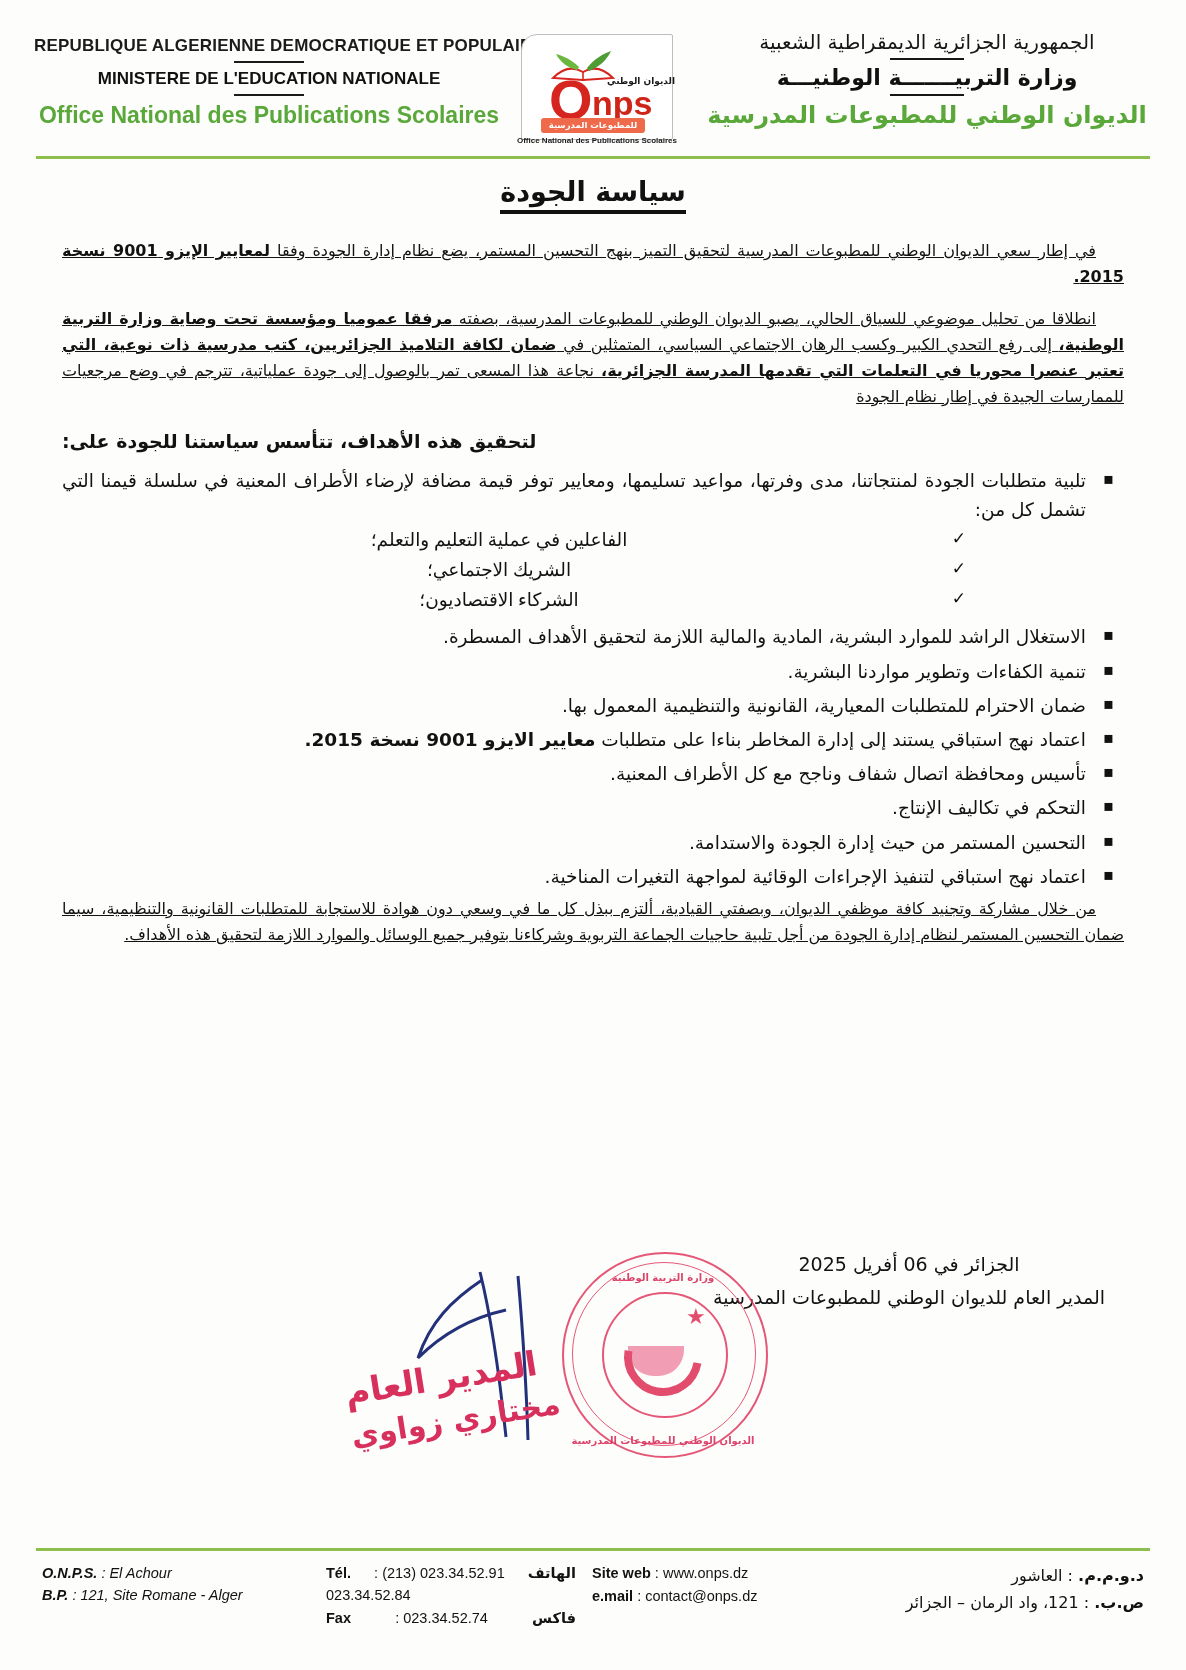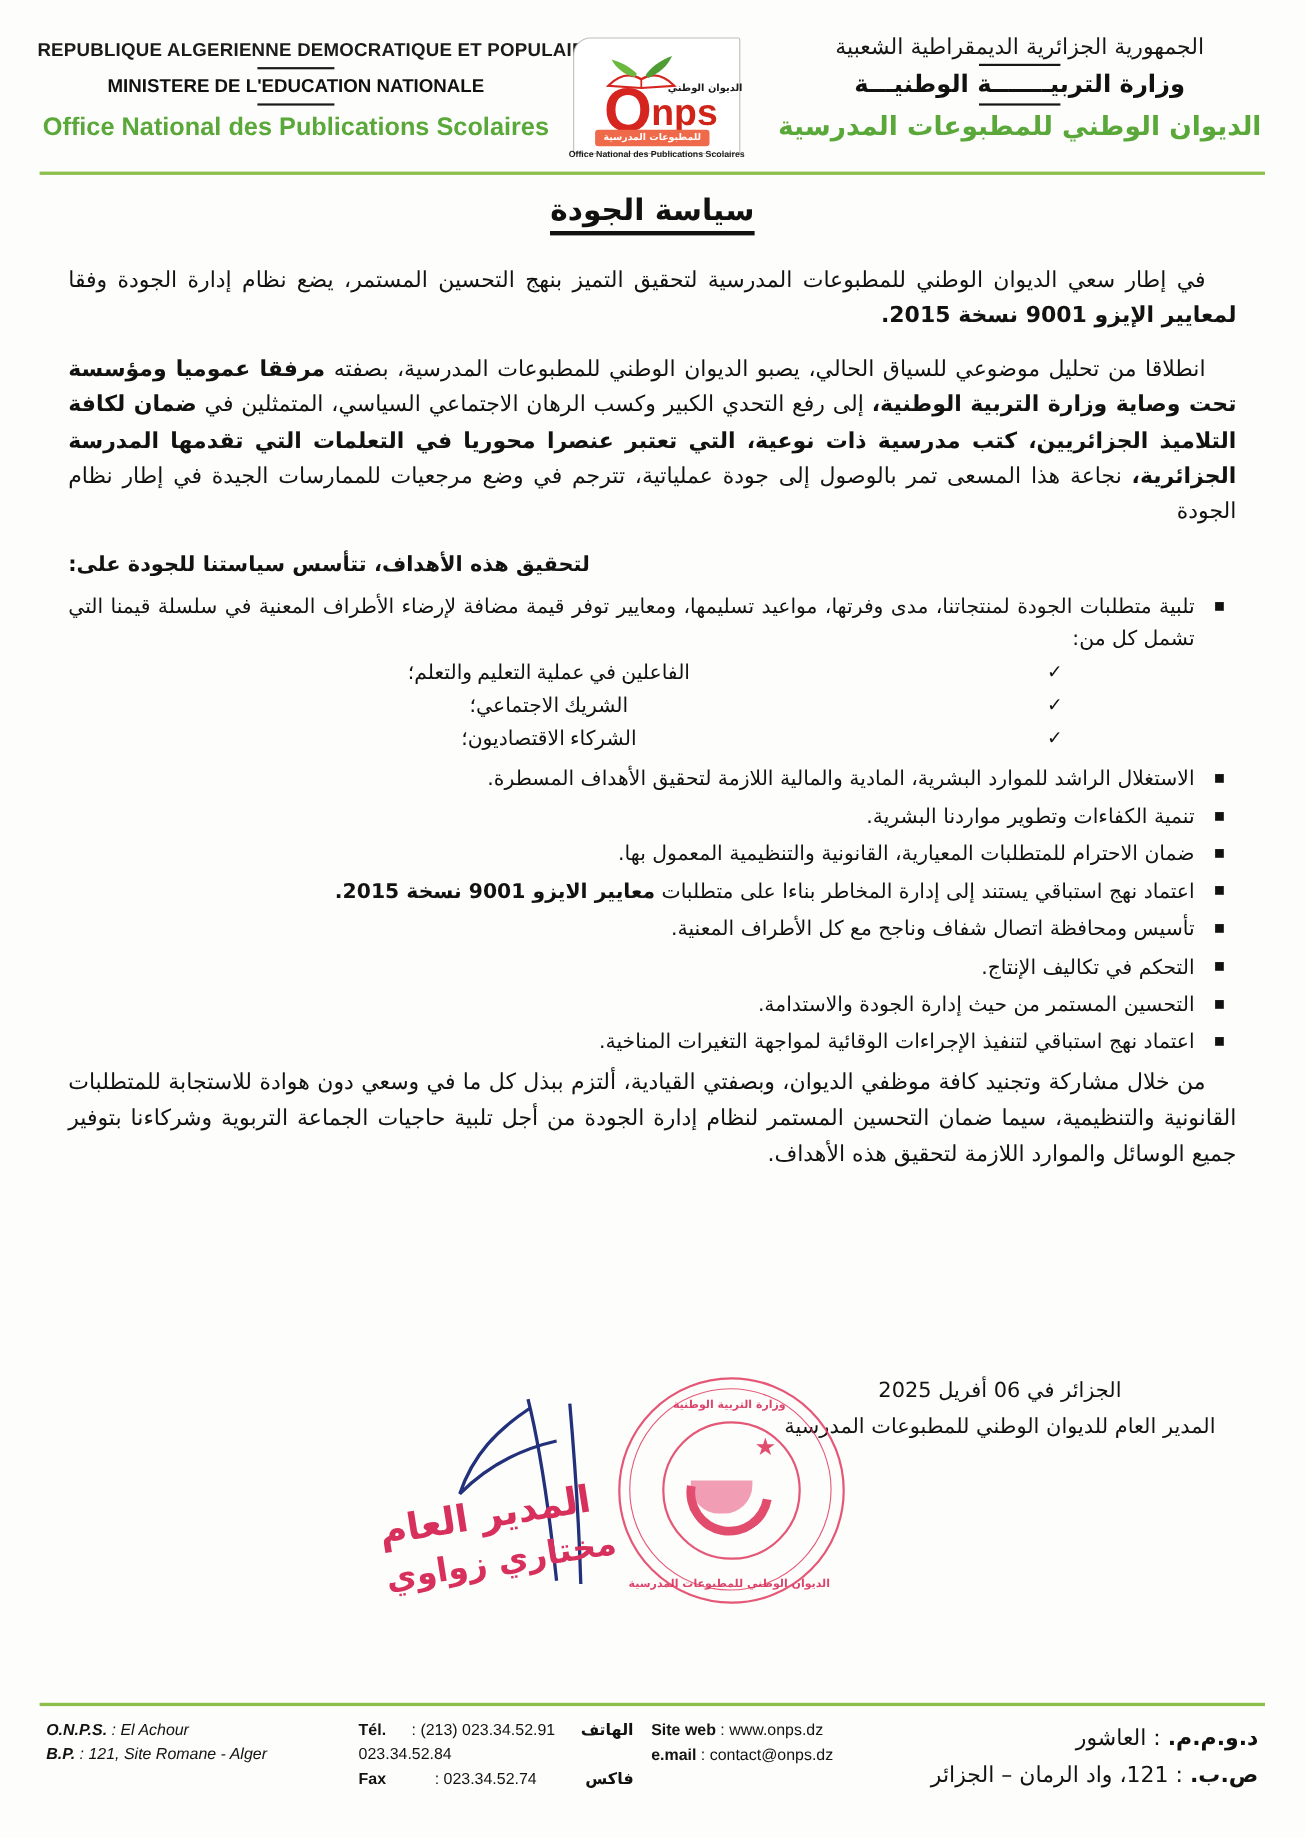--- a/index.html
+++ b/index.html
@@ -219,23 +219,24 @@
     top: 238px;
     left: 62px;
     width: 1062px;
     direction: rtl;
     text-align: justify;
     font-family: "DejaVu Sans", sans-serif;
     color: #121212;
   }
   p.para {
     margin: 0 0 16px 0;
-    font-size: 20px;
+    font-size: 16px;
     line-height: 1.62;
     text-indent: 28px;
+    text-decoration: underline;
   }
   .b { font-weight: bold; }
 
   .section-lead {
     margin: 18px 0 10px 0;
     font-size: 19px;
     font-weight: bold;
     text-align: left;
     line-height: 1.5;
   }
@@ -397,21 +398,21 @@
     height: 100px;
     font-family: "Liberation Sans", sans-serif;
     font-size: 14.5px;
     color: #121212;
   }
   .f-col { position: absolute; top: 0; }
   .f-left  { left: 6px; width: 270px; line-height: 1.55; font-style: italic; }
   .f-tel   { left: 290px; width: 250px; line-height: 1.55; }
   .f-web   { left: 556px; width: 270px; line-height: 1.6; }
   .f-right { right: 6px; width: 300px; text-align: right; direction: rtl;
-             font-family: "DejaVu Sans", sans-serif; font-size: 20px; line-height: 1.7; }
+             font-family: "DejaVu Sans", sans-serif; font-size: 16px; line-height: 1.7; }
   .f-b { font-weight: bold; }
   .tel-row { display: flex; justify-content: space-between; white-space: nowrap; }
   .tel-lbl-lat { font-weight: bold; }
   .tel-lbl-ar { font-family: "DejaVu Sans", sans-serif; font-weight: bold; direction: rtl; }
   .tel-num { direction: ltr; }
   .tel-row-cont { text-align: left; padding-right: 38px; }
 </style>
 </head>
 <body>
 

